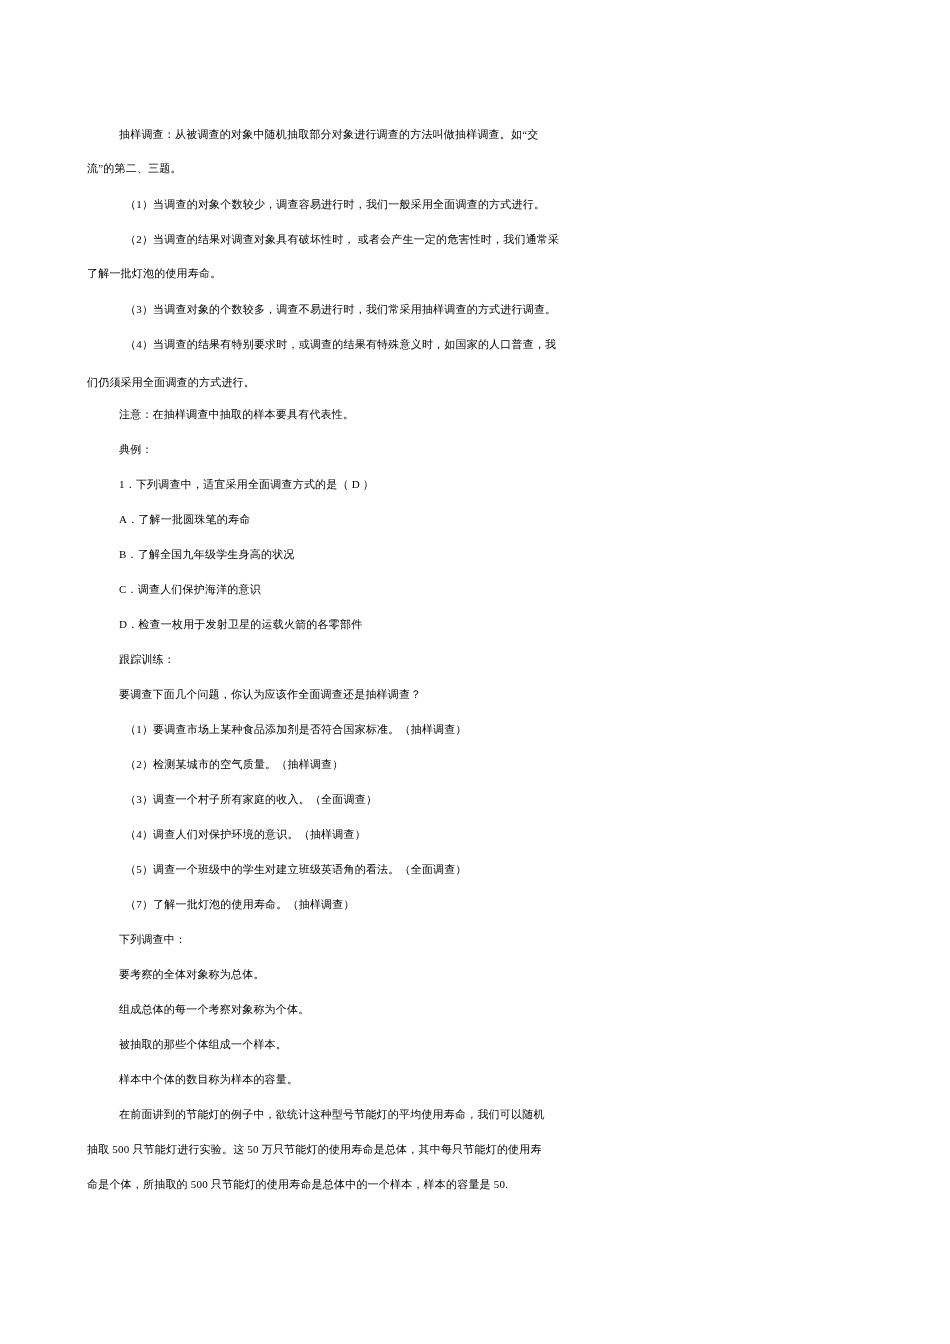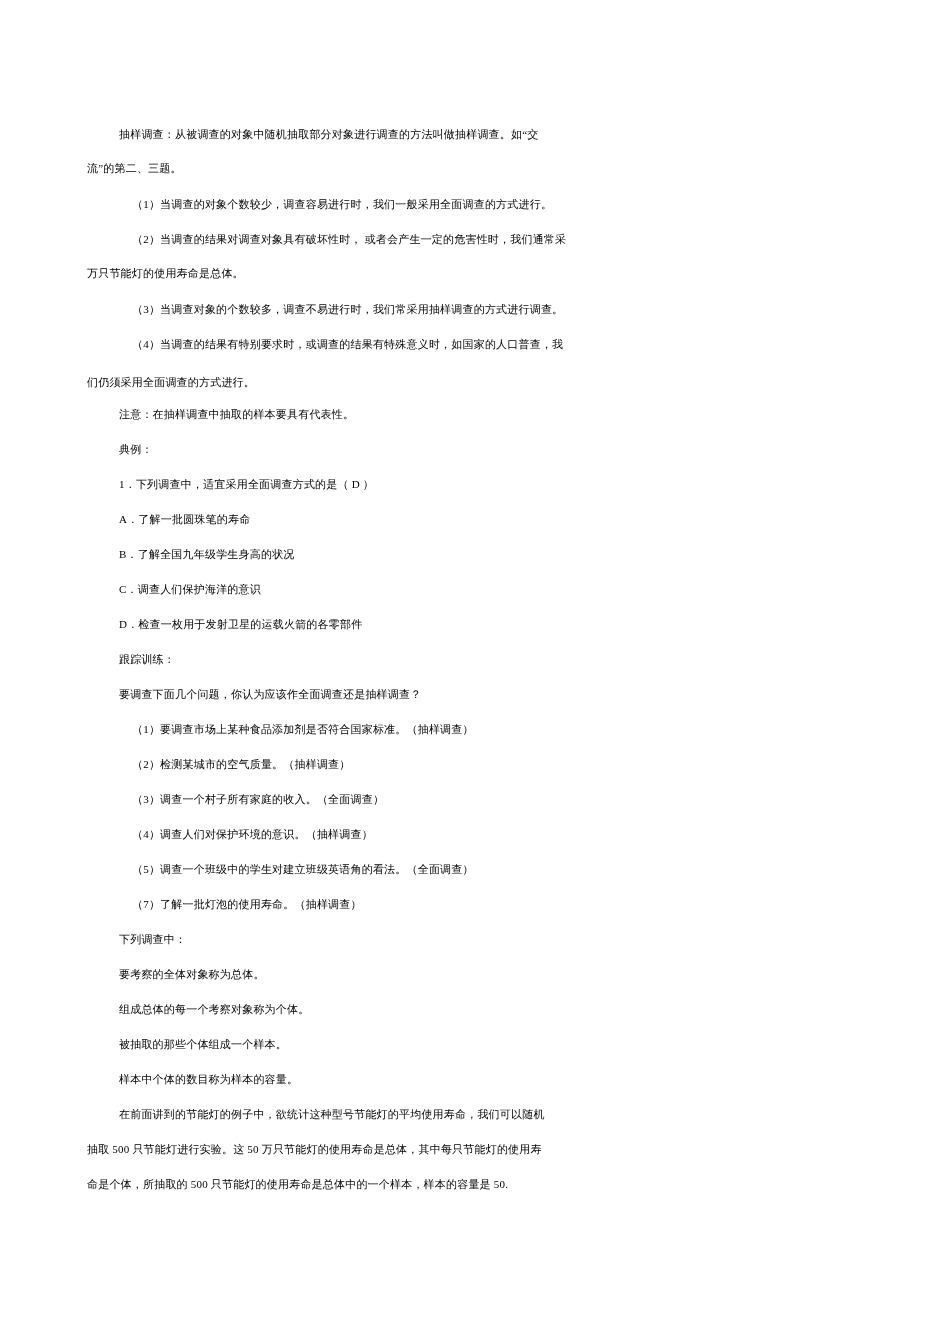--- a/index.html
+++ b/index.html
@@ -1,31 +1,31 @@
 <!DOCTYPE html>
 <html><head>
 <meta charset="utf-8">
 <style>
   html, body { margin: 0; padding: 0; background: #ffffff; }
   body { width: 950px; height: 1344px; position: relative; overflow: hidden;
          font-family: "Liberation Serif", "DejaVu Serif", serif; color: #000; }
   .page { position: absolute; left: 87px; top: 118px; width: 776px; }
   .line { position: absolute; left: 0; white-space: nowrap; font-size: 11px; line-height: 24px; letter-spacing: 0.2px; }
   .indent { left: 32px; }
-  .indent-sub { left: 45px; }
+  .indent-sub { left: 38px; }
 </style>
 </head>
 <body>
 
 <div class="page">
   <div class="line indent" style="top:4px">抽样调查：从被调查的对象中随机抽取部分对象进行调查的方法叫做抽样调查。如“交</div>
   <div class="line" style="top:38px">流”的第二、三题。</div>
   <div class="line indent-sub" style="top:74px">（1）当调查的对象个数较少，调查容易进行时，我们一般采用全面调查的方式进行。</div>
   <div class="line indent-sub" style="top:109px">（2）当调查的结果对调查对象具有破坏性时， 或者会产生一定的危害性时，我们通常采</div>
-  <div class="line" style="top:143px">万只节能灯的使用寿命是总体。</div>
+  <div class="line" style="top:143px">了解一批灯泡的使用寿命。</div>
   <div class="line indent-sub" style="top:179px">（3）当调查对象的个数较多，调查不易进行时，我们常采用抽样调查的方式进行调查。</div>
   <div class="line indent-sub" style="top:214px">（4）当调查的结果有特别要求时，或调查的结果有特殊意义时，如国家的人口普查，我</div>
   <div class="line" style="top:252px">们仍须采用全面调查的方式进行。</div>
   <div class="line indent" style="top:284px">注意：在抽样调查中抽取的样本要具有代表性。</div>
   <div class="line indent" style="top:319px">典例：</div>
   <div class="line indent" style="top:354px">1．下列调查中，适宜采用全面调查方式的是（ D ）</div>
   <div class="line indent" style="top:389px">A．了解一批圆珠笔的寿命</div>
   <div class="line indent" style="top:424px">B．了解全国九年级学生身高的状况</div>
   <div class="line indent" style="top:459px">C．调查人们保护海洋的意识</div>
   <div class="line indent" style="top:494px">D．检查一枚用于发射卫星的运载火箭的各零部件</div>

